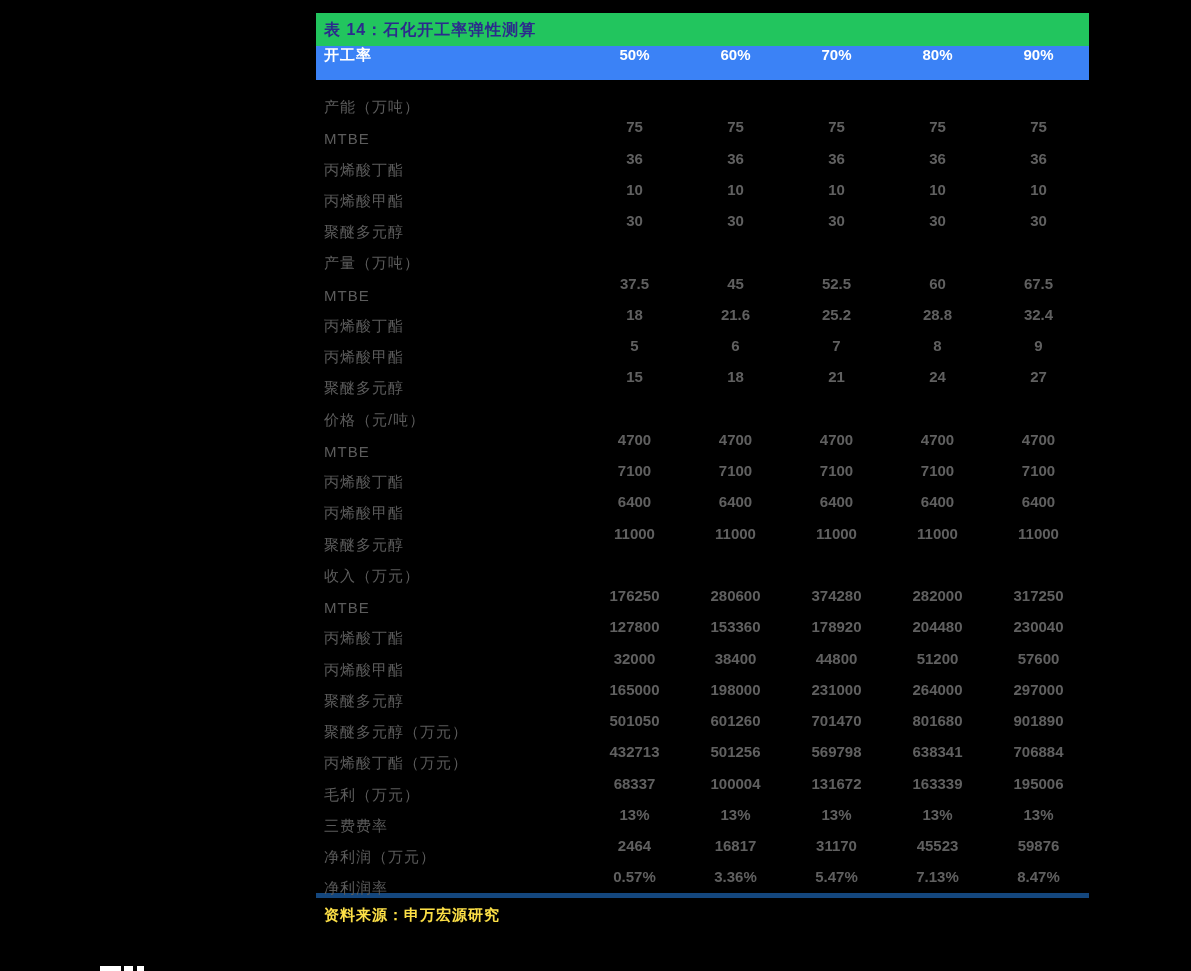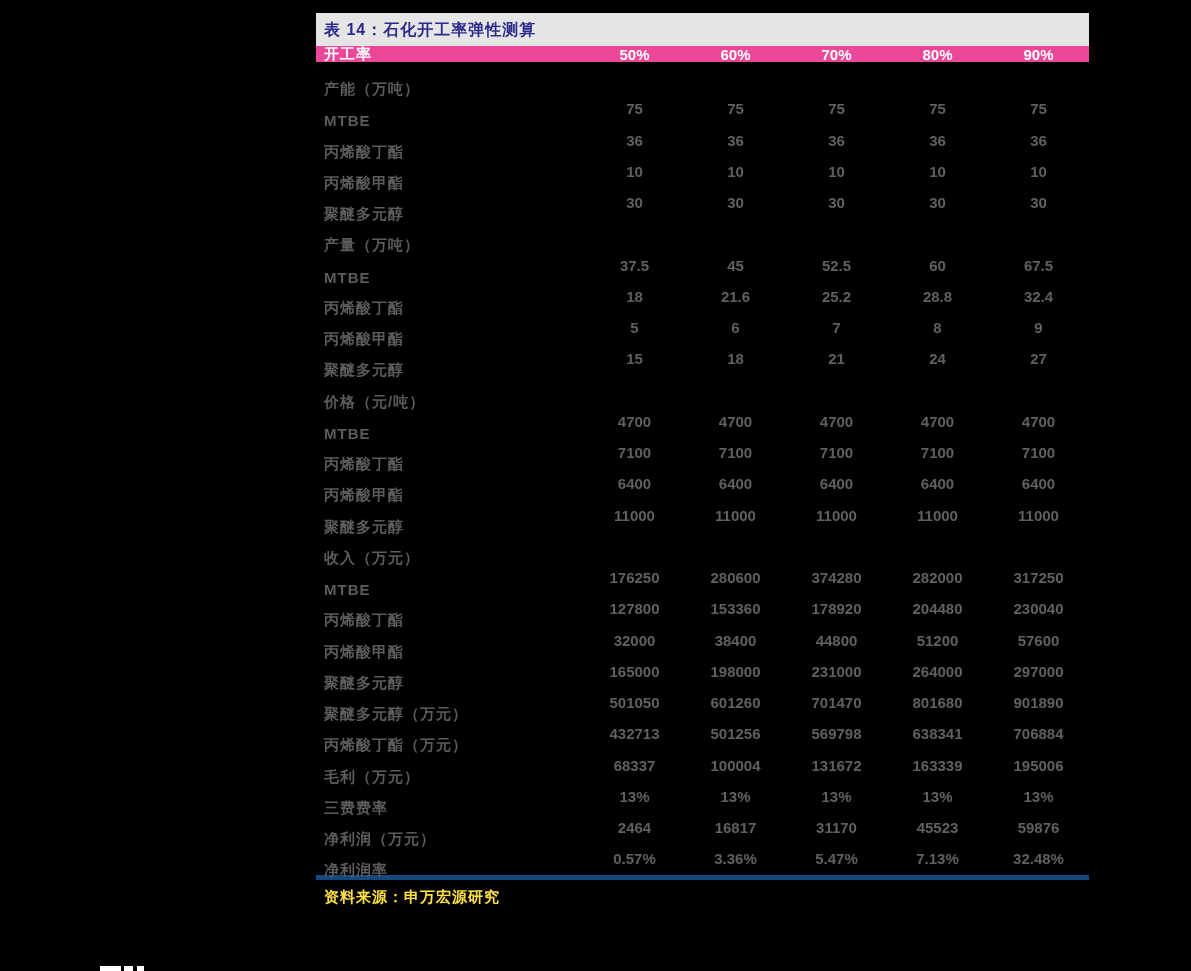--- a/index.html
+++ b/index.html
@@ -13,33 +13,33 @@
   }
   .table-wrap {
     position: absolute;
     left: 316px;
     top: 13px;
     width: 773px;
   }
   .table-title {
     height: 33px;
     line-height: 33px;
-    background: #e5e5e5;
+    background: #22c55e;
     color: #2b2b8c;
     font-size: 16px;
     font-weight: bold;
     padding-left: 8px;
     box-sizing: border-box;
     letter-spacing: 1px;
   }
   .header-row {
-    height: 16px;
-    background: #ec4899;
+    height: 34px;
+    background: #3b82f6;
     display: flex;
-    align-items: center;
+    align-items: flex-start;
     color: #ffffff;
     font-size: 15px;
     font-weight: bold;
   }
   .header-label {
     flex: 0 0 260px;
     padding-left: 8px;
     letter-spacing: 1px;
   }
   .header-col {
@@ -50,21 +50,21 @@
   .trow {
     height: 31.26px;
     display: flex;
     align-items: center;
     font-size: 15px;
     color: #5c5c5c;
   }
   .trow .rlabel {
     flex: 0 0 260px;
     padding-left: 8px;
-    font-weight: bold;
+    font-weight: normal;
     letter-spacing: 1px;
     margin-top: 24px;
   }
   .trow .rval {
     flex: 0 0 101px;
     text-align: center;
     font-weight: bold;
     color: #606060;
   }
   .divider {
@@ -304,21 +304,21 @@
           <div class="rval">31170</div>
           <div class="rval">45523</div>
           <div class="rval">59876</div>
         </div>
         <div class="trow">
           <div class="rlabel">净利润率</div>
           <div class="rval">0.57%</div>
           <div class="rval">3.36%</div>
           <div class="rval">5.47%</div>
           <div class="rval">7.13%</div>
-          <div class="rval">32.48%</div>
+          <div class="rval">8.47%</div>
         </div>
       </div>
 
     <div class="divider"></div>
 
     <div class="source-line">资料来源：申万宏源研究</div>
   </div>
 
   <div class="fragment" style="left:100px; top:966px; width:21px; height:5px;"></div>
   <div class="fragment" style="left:124px; top:966px; width:9px; height:5px;"></div>

